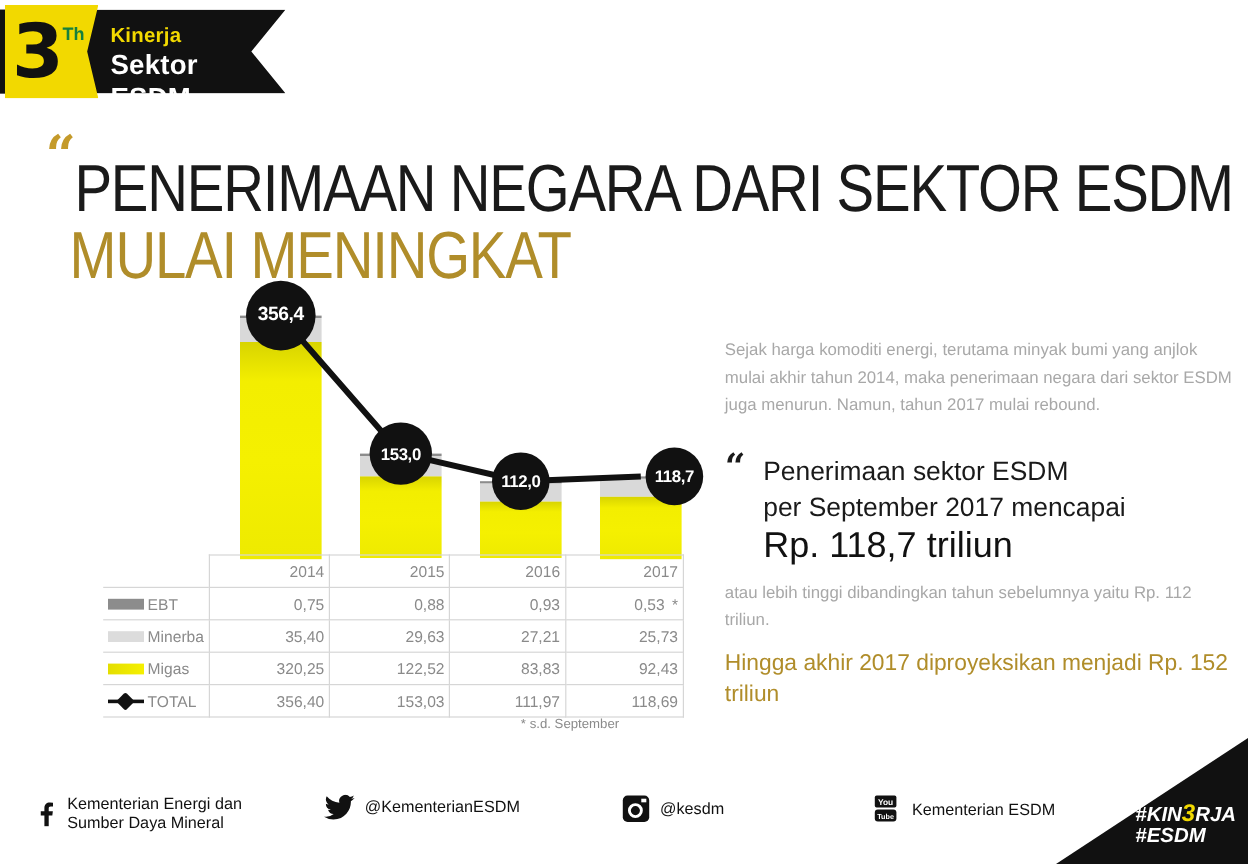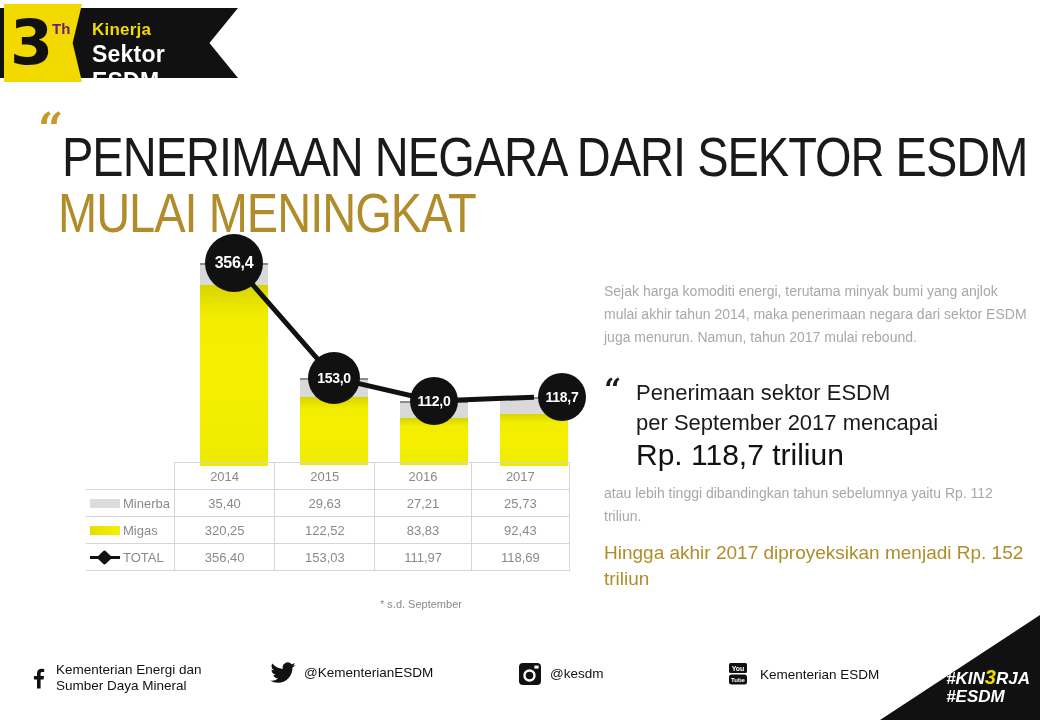--- a/index.html
+++ b/index.html
@@ -30,21 +30,21 @@
     clip-path: polygon(0% 0%, 100% 0%, 88% 50%, 100% 100%, 0% 100%);
   }
   #banner-3 {
     position: absolute; left: 10px; top: -2px;
     font-family: "DejaVu Sans", sans-serif;
     font-size: 62px; font-weight: bold; color: #111; line-height: 74px;
   }
   #banner-th {
     position: absolute; left: 52px; top: 12px;
     font-family: "Liberation Sans", sans-serif;
-    font-size: 15px; font-weight: bold; color: #701a75;
+    font-size: 15px; font-weight: bold; color: #15803d;
   }
   #banner-kinerja {
     position: absolute; left: 92px; top: 12px;
     font-size: 17px; font-weight: bold; color: #f2d900;
     letter-spacing: .2px;
   }
   #banner-sektor {
     position: absolute; left: 92px; top: 33px;
     font-size: 23px; font-weight: bold; color: #ffffff;
     letter-spacing: .2px;
@@ -91,21 +91,21 @@
 
   
   #tbl {
     position: absolute; left: 86px; top: 462px;
     border-collapse: collapse; width: 484px;
     font-family: "Liberation Sans", sans-serif;
   }
   #tbl td, #tbl th {
     border: 1px solid #d6d6d6;
     font-size: 13px; color: #8a8a8a; font-weight: normal;
-    text-align: center; height: 27px; padding: 0 4px;
+    text-align: right; height: 27px; padding: 0 4px;
   }
   #tbl .lblcell {
     width: 86px; text-align: left; padding-left: 4px;
     border-left: none; white-space: nowrap;
   }
   #tbl thead .lblcell { border: none; }
   .sw {
     display: inline-block; width: 30px; height: 9px;
     vertical-align: middle; margin-right: 3px;
   }
@@ -120,21 +120,21 @@
   .sw-total::after {
     content: ""; position: absolute; left: 9px; top: 0px;
     width: 11px; height: 11px; background: #111;
     transform: rotate(45deg); border-radius: 2px;
   }
   .lbltxt { vertical-align: middle; font-size: 13px; color: #8a8a8a; }
   .ast { font-size: 13px; color: #8a8a8a; margin-left: 6px; }
   #footnote {
     position: absolute; left: 380px; top: 598px;
     font-size: 11px; color: #8a8a8a; white-space: nowrap;
-    text-align: left; width: 190px;
+    text-align: center; width: 190px;
   }
 
   
   #rp { position: absolute; left: 604px; top: 280px; width: 430px; }
   .rp-muted {
     font-size: 14px; color: #a8a8a8; line-height: 23px;
     font-family: "Liberation Sans", sans-serif;
   }
   #rp-quote {
     position: absolute; left: 0px; top: 95px;
@@ -239,20 +239,27 @@
       <tr>
         <th class="lblcell"></th>
       <th>2014</th>
           <th>2015</th>
           <th>2016</th>
           <th>2017</th>
         </tr>
     </thead>
     <tbody id="tbody">
         <tr>
+          <td class="lblcell"><span class="sw sw-ebt"></span><span class="lbltxt">EBT</span></td>
+          <td>0,75</td>
+          <td>0,88</td>
+          <td>0,93</td>
+          <td>0,53<span class="ast">*</span></td>
+        </tr>
+        <tr>
           <td class="lblcell"><span class="sw sw-minerba"></span><span class="lbltxt">Minerba</span></td>
           <td>35,40</td>
           <td>29,63</td>
           <td>27,21</td>
           <td>25,73</td>
         </tr>
         <tr>
           <td class="lblcell"><span class="sw sw-migas"></span><span class="lbltxt">Migas</span></td>
           <td>320,25</td>
           <td>122,52</td>

